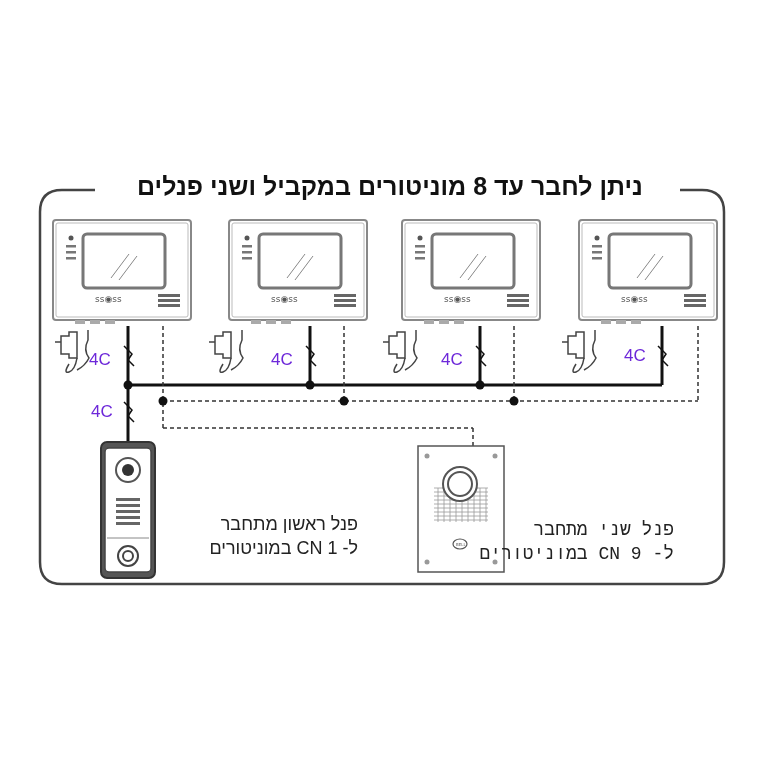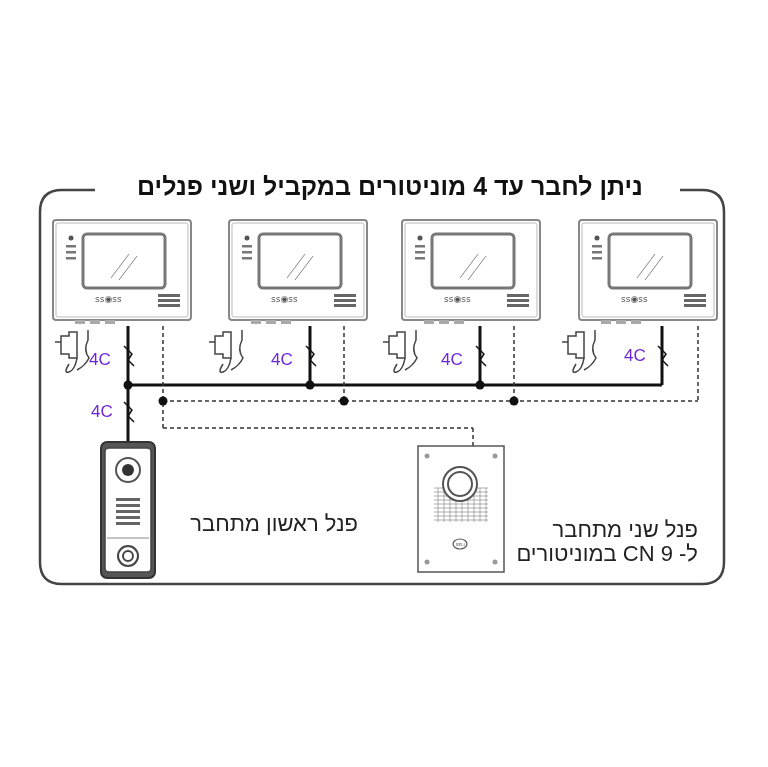--- a/index.html
+++ b/index.html
@@ -1,19 +1,19 @@
 <!DOCTYPE html>
 <html><head>
 <meta charset="utf-8">
 <style>
   html, body { margin:0; padding:0; background:#ffffff; }
   body { width:768px; height:767px; position:relative; overflow:hidden; font-family:"Liberation Sans", sans-serif; }
   #diagram { position:absolute; left:0; top:0; width:768px; height:767px; }
   .title { position:absolute; top:172px; left:100px; width:580px; text-align:center; font-size:25px; font-weight:bold; color:#111; direction:rtl; background:#fff; white-space:nowrap; }
-  .label { position:absolute; font-size:22px; color:#222; direction:rtl; text-align:right; line-height:24px; white-space:nowrap; }
+  .label { position:absolute; font-size:18px; color:#222; direction:rtl; text-align:right; line-height:24px; white-space:nowrap; }
   .wire-label { position:absolute; font-size:17px; color:#6d28d9; }
 </style>
 </head>
 <body>
 
 <svg id="diagram" viewBox="0 0 768 767" xmlns="http://www.w3.org/2000/svg">
 
   <path d="M95,190 L62,190 Q40,190 40,212 L40,562 Q40,584 62,584 L702,584 Q724,584 724,562 L724,212 Q724,190 702,190 L680,190" fill="none" stroke="#444" stroke-width="2.5"></path>
 
   <g transform="translate(53,220)">
@@ -190,27 +190,28 @@
         <line x1="62" y1="42" x2="62" y2="76"></line>
       <line x1="68" y1="42" x2="68" y2="76"></line>
     </g>
     <circle cx="42" cy="38" r="17" fill="#fff" stroke="#555" stroke-width="2"></circle>
     <circle cx="42" cy="38" r="12" fill="#fff" stroke="#555" stroke-width="2"></circle>
     <ellipse cx="42" cy="98" rx="7" ry="5" fill="#fff" stroke="#555" stroke-width="1.2"></ellipse>
     <text x="38" y="100" font-size="4" fill="#555" font-family="DejaVu Sans, sans-serif">BELL</text>
   </g>
 </svg>
 
-<div class="title">ניתן לחבר עד 4 מוניטורים במקביל ושני פנלים</div>
+<div class="title">ניתן לחבר עד 8 מוניטורים במקביל ושני פנלים</div>
 
 <div class="wire-label" style="left:89px; top:350px;">4C</div>
 <div class="wire-label" style="left:271px; top:350px;">4C</div>
 <div class="wire-label" style="left:441px; top:350px;">4C</div>
 <div class="wire-label" style="left:624px; top:346px;">4C</div>
 <div class="wire-label" style="left:91px; top:402px;">4C</div>
 
 <div class="label" style="left:180px; top:512px; width:178px;">
   <div>פנל ראשון מתחבר</div>
+  <div>ל- CN 1 במוניטורים</div>
 </div>
-<div class="label" style="left:520px; top:518px; width:178px;">
+<div class="label" style="left:496px; top:518px; width:178px;font-family:Liberation Mono, monospace;">
   <div>פנל שני מתחבר</div>
   <div>ל- CN 9 במוניטורים</div>
 </div>
 
 </body></html>

